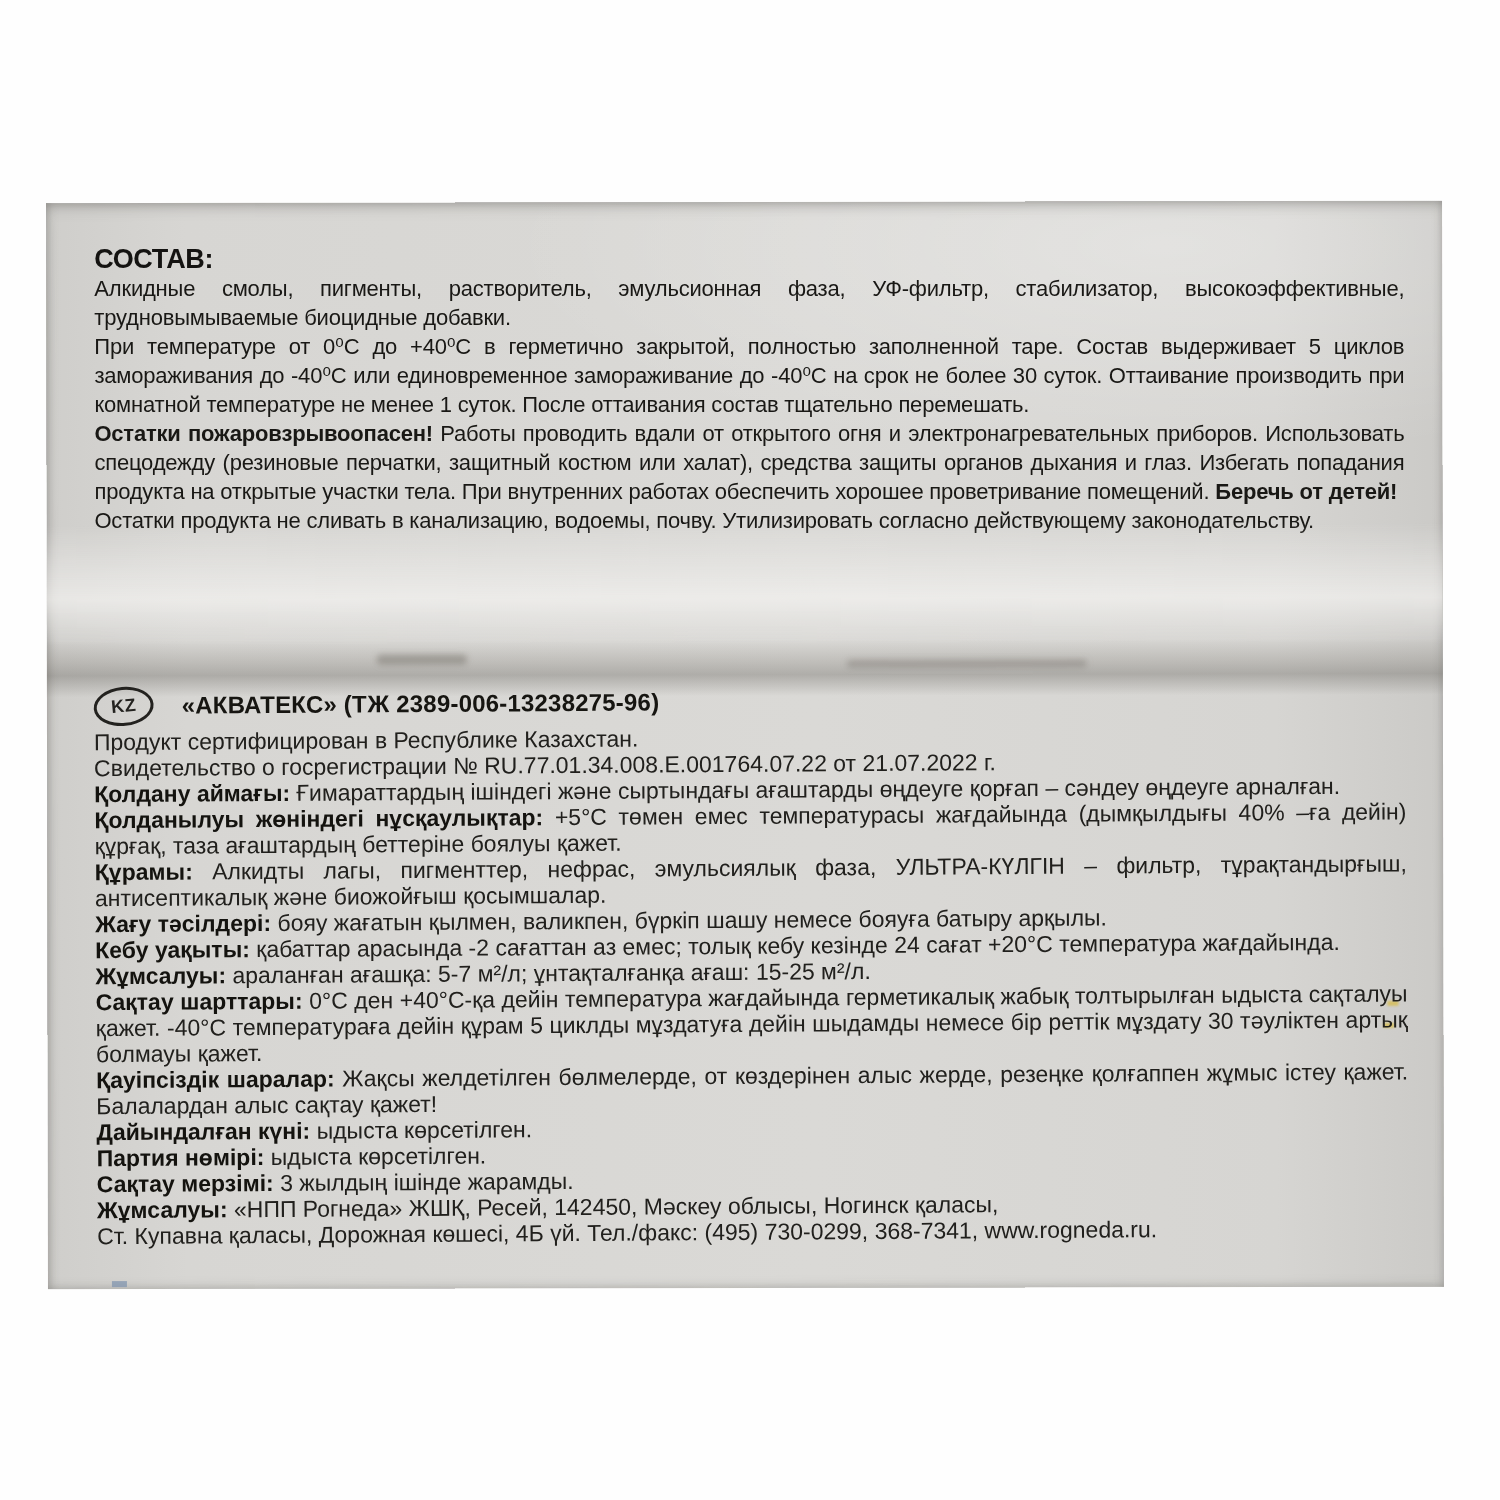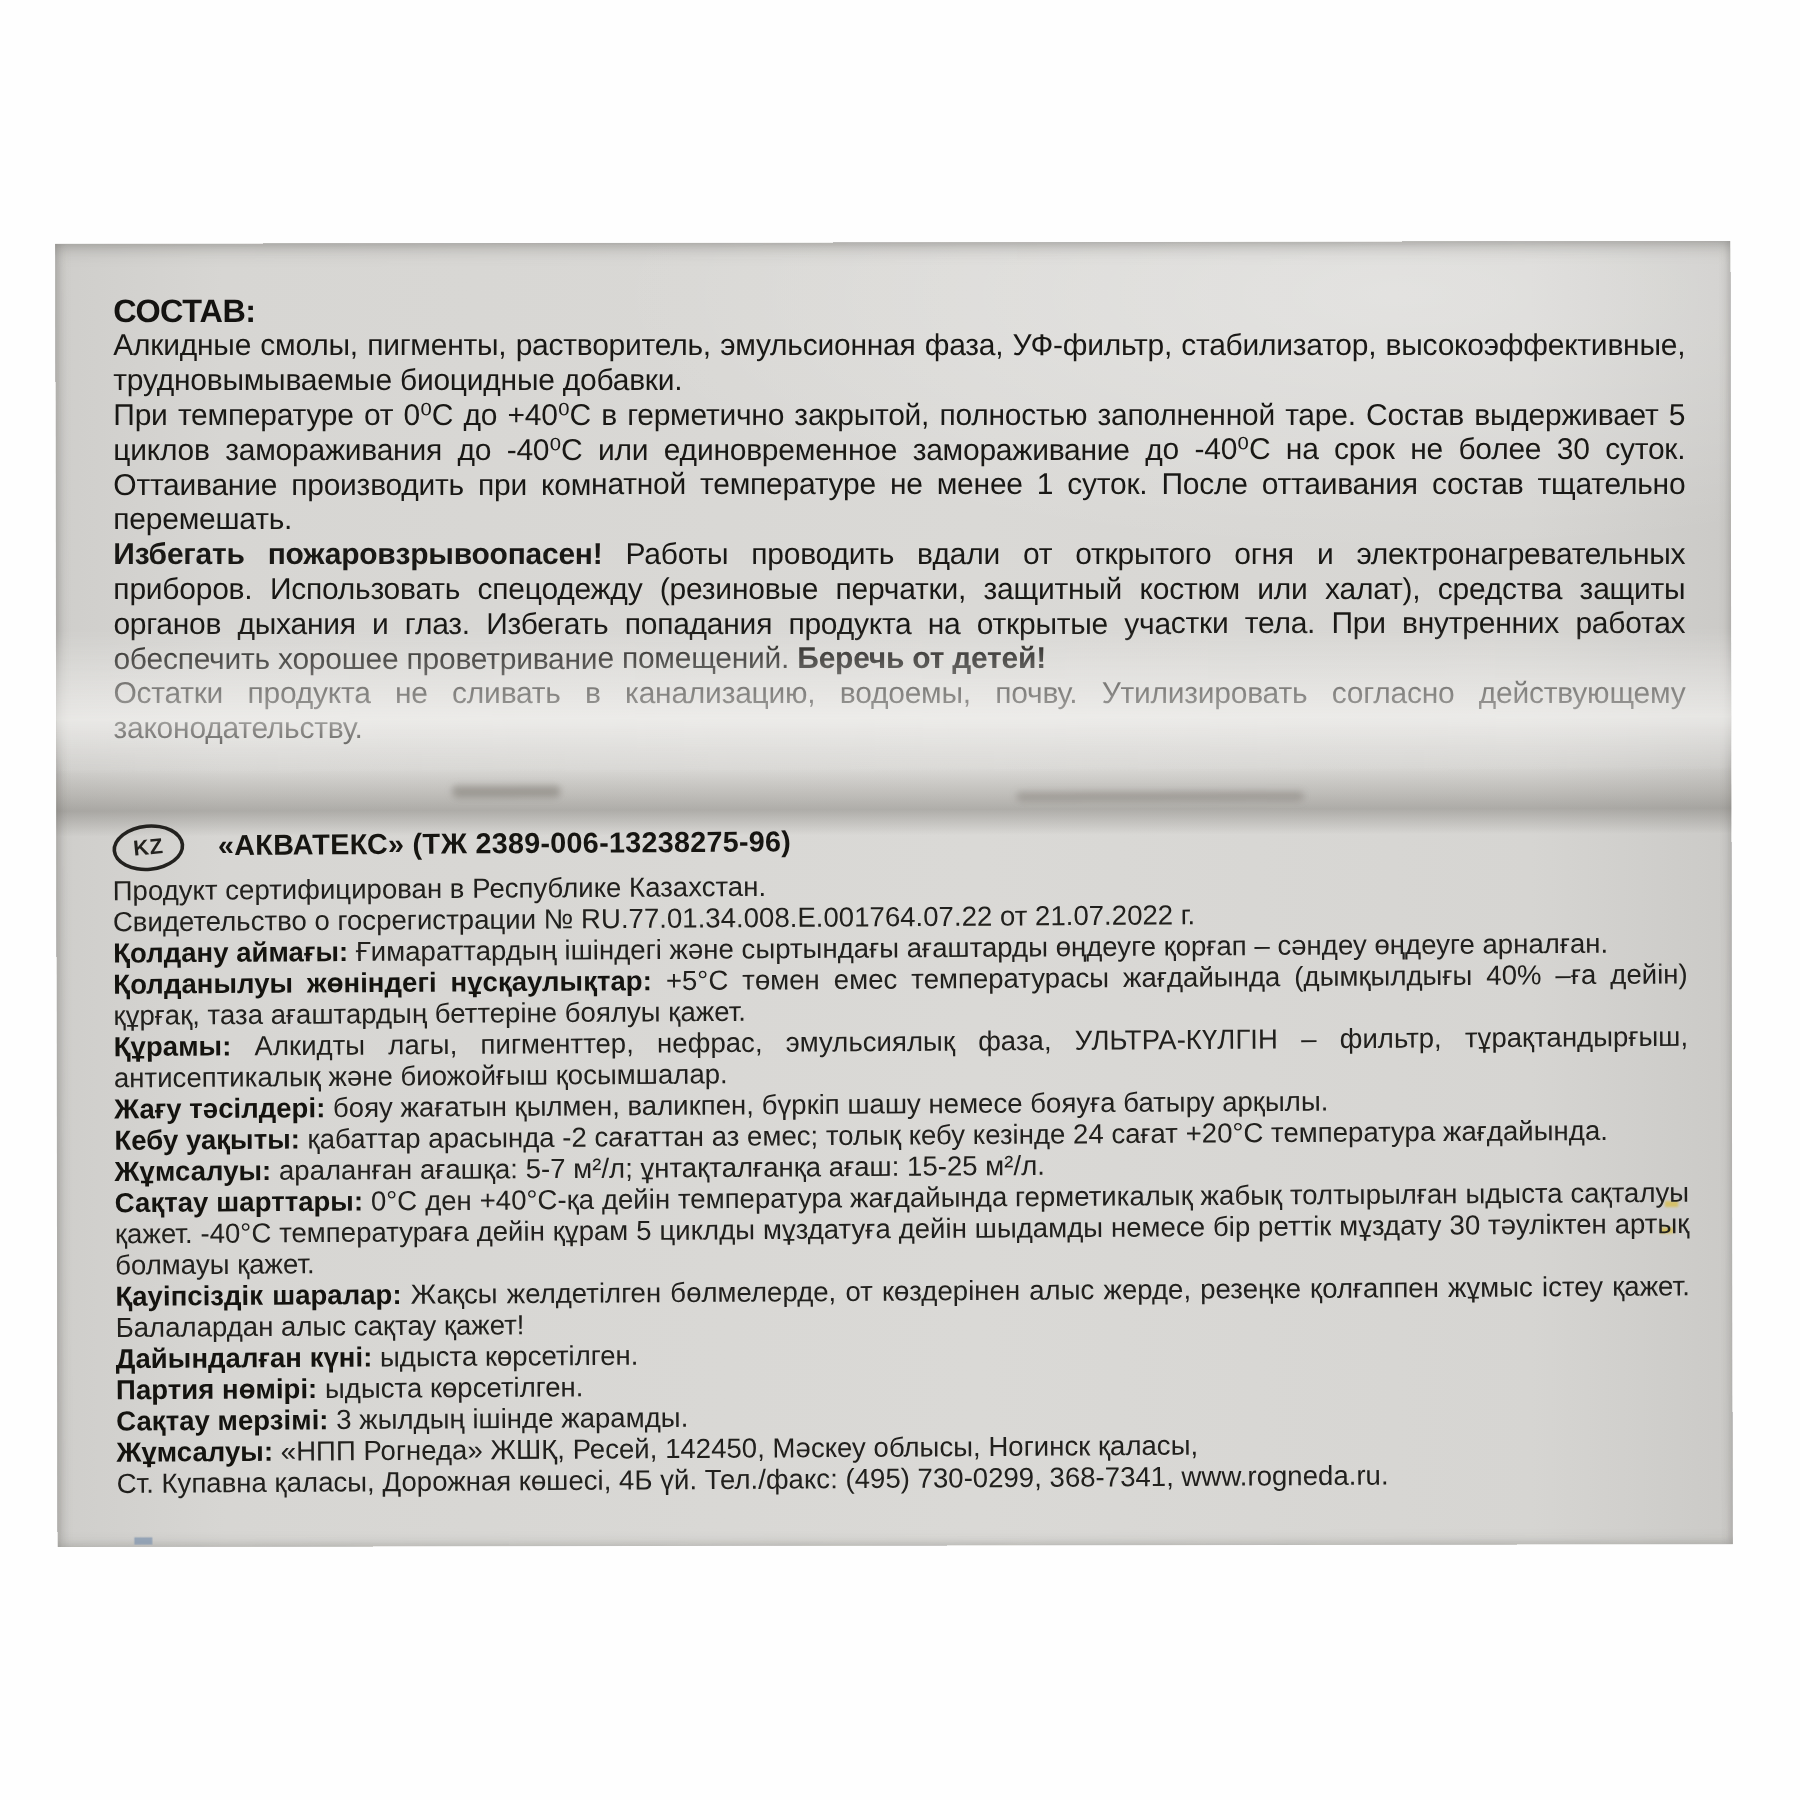--- a/index.html
+++ b/index.html
@@ -60,21 +60,21 @@
   .ru-block {
     position:absolute; left:48px; top:42px; width:1310px;
     color:#191815; z-index:4;
     transform:rotate(0.08deg);
   }
   .ru-heading {
     margin:0; font-size:27px; font-weight:bold; line-height:30px;
     letter-spacing:-0.4px; color:#141311;
   }
   .ru-text {
-    margin:0; font-size:25px; line-height:29px;
+    margin:0; font-size:22px; line-height:29px;
     text-align:justify; letter-spacing:-0.2px;
   }
   .ru-text b { letter-spacing:-0.2px; }
 
   .kz-block {
     position:absolute; left:48px; top:484px; width:1312px;
     color:#21201d; z-index:4;
     transform:rotate(-0.28deg); transform-origin:left center;
   }
   .kz-title-row { display:flex; align-items:center; gap:28px; height:38px; margin-bottom:4px; }
@@ -96,21 +96,21 @@
 <div class="page">
   <div class="label-photo">
 
     <div class="ru-block">
       <p class="ru-heading">СОСТАВ:</p>
       <p class="ru-text">Алкидные смолы, пигменты, растворитель, эмульсионная фаза, УФ-фильтр, стабилизатор, высокоэффективные, трудновымываемые биоцидные добавки.</p>
 
       <p class="ru-text">При температуре от 0⁰С до +40⁰С в герметично закрытой, полностью заполненной таре. Состав выдерживает 5 циклов замораживания до -40⁰С или единовременное замораживание до -40⁰С на срок не более 30 суток. Оттаивание производить при комнатной температуре не менее 1 суток. После оттаивания состав тщательно перемешать.</p>
 
       <p class="ru-text">
-        <b>Избегать пожаровзрывоопасен!</b>
+        <b>Остатки пожаровзрывоопасен!</b>
         <span>Работы проводить вдали от открытого огня и электронагревательных приборов. Использовать спецодежду (резиновые перчатки, защитный костюм или халат), средства защиты органов дыхания и глаз. Избегать попадания продукта на открытые участки тела. При внутренних работах обеспечить хорошее проветривание помещений.</span>
         <b>Беречь от детей!</b>
       </p>
       <p class="ru-text">Остатки продукта не сливать в канализацию, водоемы, почву. Утилизировать согласно действующему законодательству.</p>
     </div>
 
     <div class="kz-block">
       <div class="kz-title-row">
         <div class="kz-badge">KZ</div>
         <div class="kz-title">«АКВАТЕКС» (ТЖ 2389-006-13238275-96)</div>

